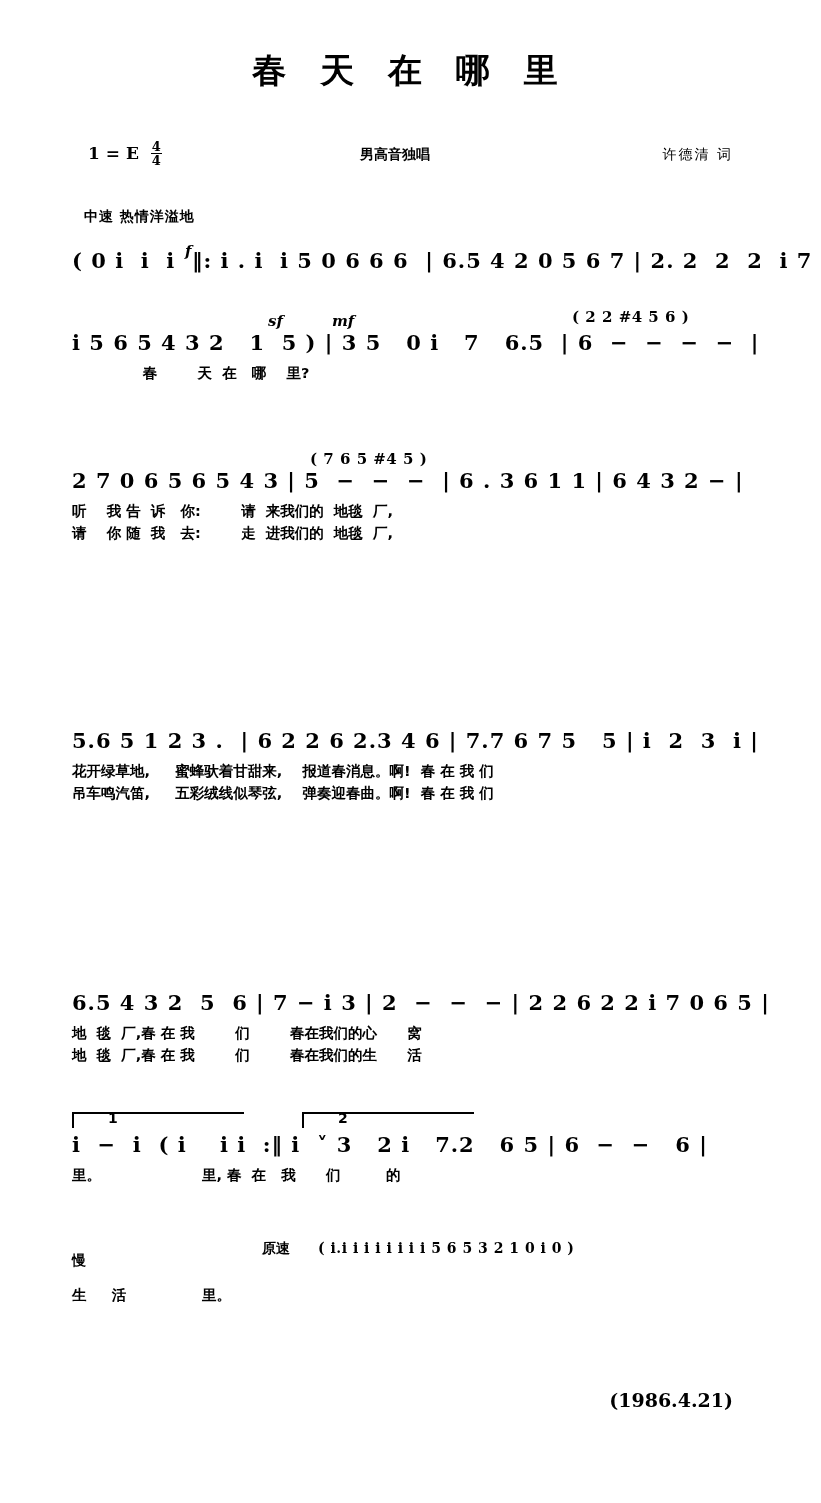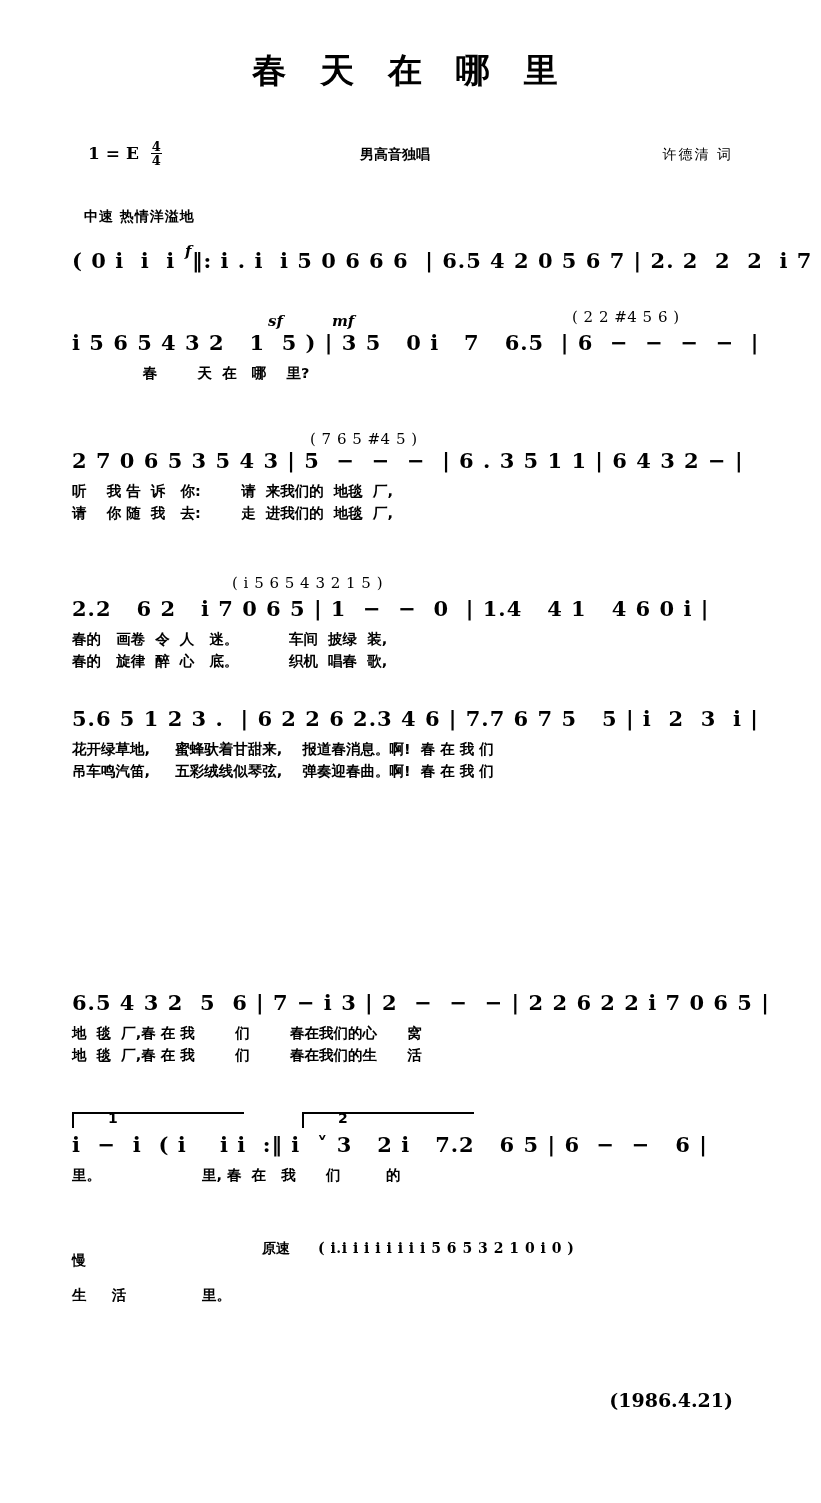--- a/index.html
+++ b/index.html
@@ -76,21 +76,21 @@
   .mark{
     position:absolute;
     font-family:"DejaVu Serif","Liberation Serif",serif;
     font-style:italic;
     font-weight:bold;
     font-size:15px;
   }
   .orn{
     position:absolute;
     font-family:"DejaVu Serif","Liberation Serif",serif;
-    font-weight:normal;
+    font-weight:bold;
     font-size:15px;
     letter-spacing:0.5px;
   }
   .smallnote{
     position:absolute;
     font-family:"DejaVu Serif","Liberation Serif",serif;
     font-weight:bold;font-size:14px;letter-spacing:0.5px;text-align:center;
   }
   .tag{
     position:absolute;font-size:14px;font-weight:bold;
@@ -127,35 +127,29 @@
   </div>
 
   <div class="sys" style="top:330px;">
     <div class="mark" style="left:268px;top:-18px;">sf</div>
     <div class="mark" style="left:332px;top:-18px;">mf</div>
     <div class="orn" style="left:572px;top:-22px;">( 2 2 #4 5 6 )</div>
     <div class="notes">i 5 6 5 4 3 2   1  5 ) | 3 5   0 i   7   6.5  | 6  −  −  −  −  |</div>
     <div class="lyr">              春        天  在   哪    里?</div>
   </div>
 
-  <div class="sys" style="top:448px;">
+  <div class="sys" style="top:468px;">
     <div class="orn" style="left:310px;top:-18px;">( 7 6 5 #4 5 )</div>
-    <div class="notes">2 7 0 6 5 3 5 4 3 | 5  −  −  −  | 6 . 3 5 1 1 | 6 4 3 2 − |</div>
+    <div class="notes">2 7 0 6 5 6 5 4 3 | 5  −  −  −  | 6 . 3 6 1 1 | 6 4 3 2 − |</div>
     <div class="lyr">听    我 告  诉   你:        请  来我们的  地毯  厂,</div>
     <div class="lyr">请    你 随  我   去:        走  进我们的  地毯  厂,</div>
   </div>
 
-  <div class="sys" style="top:596px;">
-    <div class="orn" style="left:232px;top:-22px;">( i 5 6 5 4 3 2 1  5 )</div>
-    <div class="notes">2.2   6 2   i 7 0 6 5 | 1  −  −  0  | 1.4   4 1   4 6 0 i |</div>
-    <div class="lyr">春的   画卷  令  人   迷。          车间  披绿  装,</div>
-    <div class="lyr">春的   旋律  醉  心   底。          织机  唱春  歌,</div>
-  </div>
 
-  <div class="sys" style="top:706px;">
+  <div class="sys" style="top:728px;">
     <div class="notes">5.6 5 1 2 3 .  | 6 2 2 6 2.3 4 6 | 7.7 6 7 5   5 | i  2  3  i |</div>
     <div class="lyr">花开绿草地,     蜜蜂驮着甘甜来,    报道春消息。啊!  春 在 我 们</div>
     <div class="lyr">吊车鸣汽笛,     五彩绒线似琴弦,    弹奏迎春曲。啊!  春 在 我 们</div>
   </div>
 
 
   <div class="sys" style="top:990px;">
     <div class="notes">6.5 4 3 2  5  6 | 7 − i 3 | 2  −  −  − | 2 2 6 2 2 i 7 0 6 5 |</div>
     <div class="lyr">地  毯  厂,春 在 我        们        春在我们的心      窝</div>
     <div class="lyr">地  毯  厂,春 在 我        们        春在我们的生      活</div>

